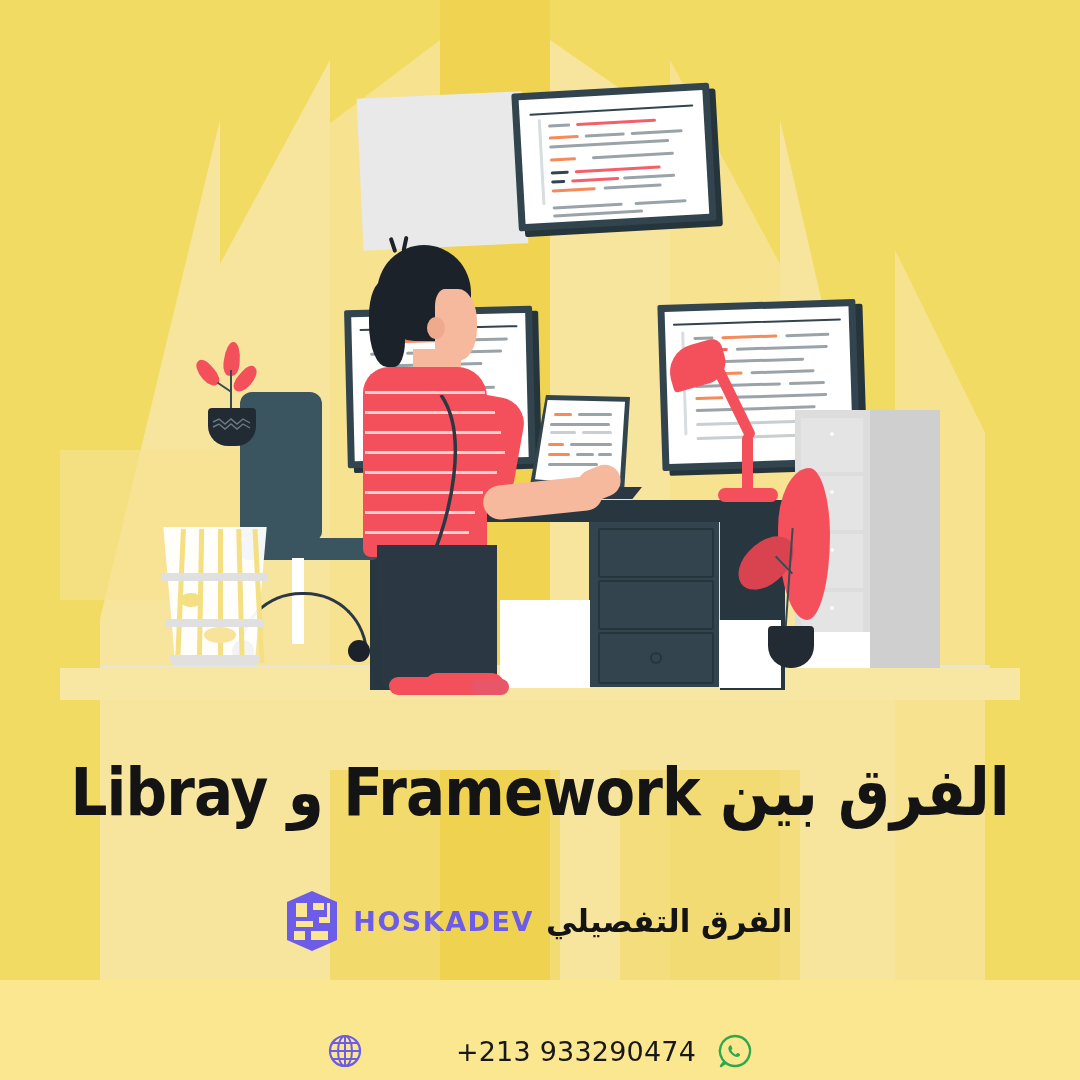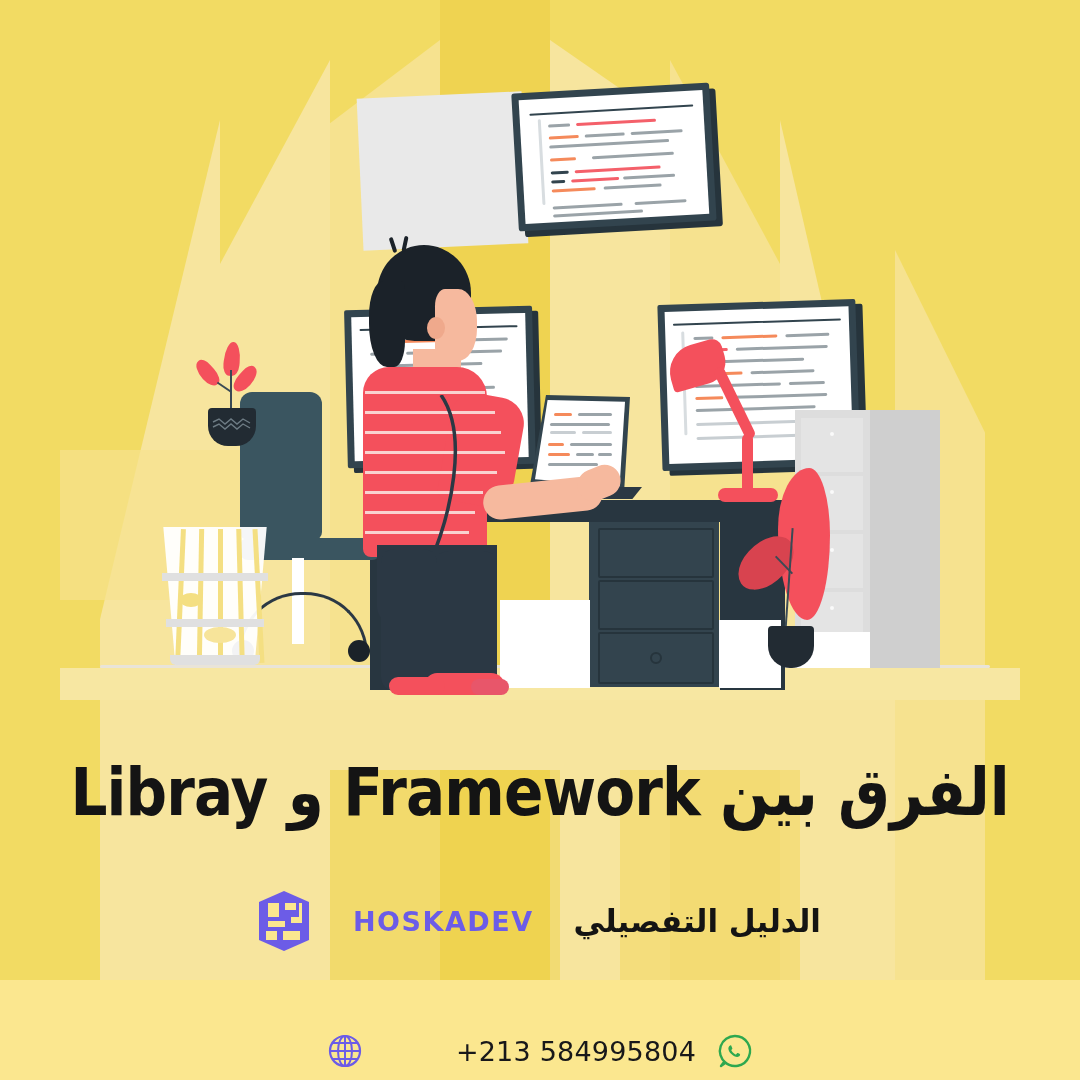--- a/index.html
+++ b/index.html
@@ -78,21 +78,21 @@
     color:#141414;
     letter-spacing:-1px;
     direction:rtl;
     transform:scaleX(.88);
     transform-origin:50% 50%;
     white-space:nowrap;
   }
 
   #brandrow{
     position:absolute;left:0;top:890px;width:1080px;
-    display:flex;align-items:center;justify-content:center;gap:40px;
+    display:flex;align-items:center;justify-content:center;gap:12px;
     direction:ltr;
   }
   #logomark{width:58px;height:62px;flex:0 0 auto;}
   #brandname{
     font-family:"DejaVu Sans","Liberation Sans",sans-serif;
     font-weight:bold;font-size:27px;letter-spacing:1.5px;color:#6C5CE7;
   }
   #subtitle{
     font-family:"DejaVu Sans","Liberation Sans",sans-serif;
     font-weight:bold;font-size:31px;color:#141414;direction:rtl;
@@ -380,36 +380,36 @@
         <path d="M4 12 L29 1 L54 12 L54 50 L29 61 L4 50 Z" fill="#6C5CE7"></path>
         <path d="M13 13 L24 13 L24 27 L13 27 Z" fill="#FBE78F"></path>
         <path d="M30 13 L41 13 L41 20 L30 20 Z" fill="#FBE78F"></path>
         <path d="M44 13 L47 13 L47 33 L36 33 L36 27 L44 27 Z" fill="#FBE78F"></path>
         <path d="M13 31 L30 31 L30 37 L13 37 Z" fill="#FBE78F"></path>
         <path d="M11 41 L22 41 L22 50 L11 50 Z" fill="#FBE78F"></path>
         <path d="M28 41 L45 41 L45 50 L28 50 Z" fill="#FBE78F"></path>
       </svg>
     </span>
     <span id="brandname">HOSKADEV</span>
-    <span id="subtitle">الدليل التفصيلي</span>
+    <span id="subtitle">الفرق التفصيلي</span>
   </div>
 
   <div id="footer">
     <span class="f-icon">
       <svg viewBox="0 0 38 38" width="38" height="38">
         <circle cx="19" cy="19" r="15" fill="none" stroke="#6C5CE7" stroke-width="2.2"></circle>
         <ellipse cx="19" cy="19" rx="7" ry="15" fill="none" stroke="#6C5CE7" stroke-width="2"></ellipse>
         <line x1="4" y1="19" x2="34" y2="19" stroke="#6C5CE7" stroke-width="2"></line>
         <line x1="7" y1="11" x2="31" y2="11" stroke="#6C5CE7" stroke-width="2"></line>
         <line x1="7" y1="27" x2="31" y2="27" stroke="#6C5CE7" stroke-width="2"></line>
         <line x1="19" y1="4" x2="19" y2="34" stroke="#6C5CE7" stroke-width="2"></line>
       </svg>
     </span>
     <span class="f-gap"></span>
-    <span class="f-text">+213 584995804</span>
+    <span class="f-text">+213 933290474</span>
     <span class="f-icon">
       <svg viewBox="0 0 38 38" width="38" height="38">
         <path d="M19 4 A15 15 0 1 1 8.4 29.6 L5 34 L9.6 30.8 A15 15 0 0 1 19 4 Z" fill="none" stroke="#2EA84F" stroke-width="2.4" stroke-linejoin="round"></path>
         <path d="M14.8 13.2 c-.5 0-1 .2-1.4.7 -.5.6-1.2 1.6-1 3 .2 1.8 1.4 3.6 3 5.2 1.8 1.8 4 2.9 5.8 2.9 1.2 0 2-.6 2.5-1.2 .4-.5.5-1.1.4-1.4 -.1-.3-1.9-1.3-2.2-1.4 -.3-.1-.6-.1-.8.2 -.2.3-.7.9-.9 1.1 -.2.2-.4.2-.7.1 -1-.5-2-1.1-2.9-2.1 -.5-.6-1-1.3-1.2-1.8 -.1-.3 0-.5.2-.7 .2-.2.4-.5.6-.7 .2-.3.2-.5.1-.8 -.1-.3-.8-2-1.1-2.7 -.1-.3-.3-.4-.4-.4z" fill="#2EA84F"></path>
       </svg>
     </span>
   </div>
 
 </div>
 

